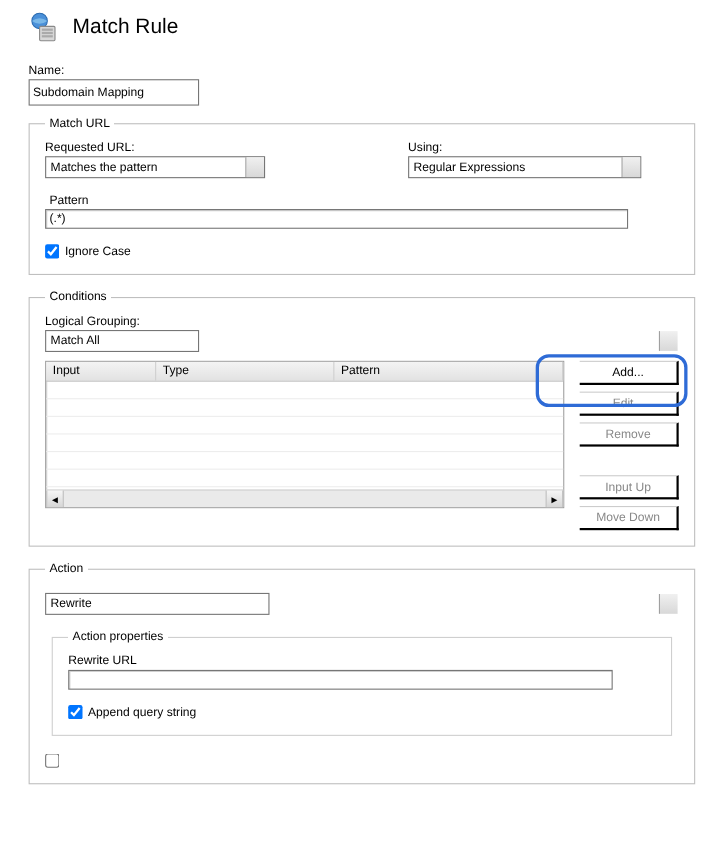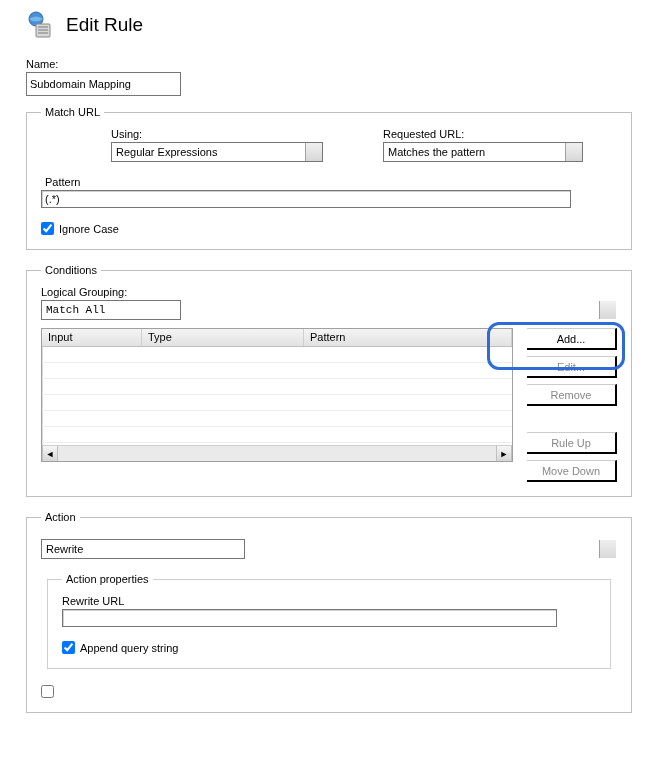--- a/index.html
+++ b/index.html
@@ -80,21 +80,21 @@
     right: 5px;
     top: 7px;
     width: 0; height: 0;
     border-left: 4px solid transparent;
     border-right: 4px solid transparent;
     border-top: 4px solid #000;
     pointer-events: none;
   }
   .w-200 select { width: 200px; }
   .w-212 select { width: 212px; }
-  .w-140 select { width: 140px; font-family: Liberation Mono, monospace; }
+  .w-140 select { width: 140px; }
   .w-180 select { width: 204px; }
   .pattern-block { margin-top: 14px; }
   .pattern-block label { display: block; margin-left: 4px; margin-bottom: 2px; }
   .pattern-input {
     width: 530px;
     height: 18px;
     border: 1px solid #767676;
     box-shadow: inset 1px 1px 0 #d0d0d0;
     padding: 1px 3px;
     font-family: inherit;
@@ -207,45 +207,45 @@
   <div class="server-icon">
     <svg width="30" height="30" viewBox="0 0 30 30">
       <circle cx="10" cy="9" r="7" fill="#4a90d9" stroke="#2a6bb0"></circle>
       <path d="M3 9 Q10 4 17 9 Q10 14 3 9" fill="#7ab8e8"></path>
       <rect x="10" y="14" width="14" height="13" rx="1" fill="#d8d8d8" stroke="#888"></rect>
       <rect x="12" y="16" width="10" height="2" fill="#aaa"></rect>
       <rect x="12" y="19" width="10" height="2" fill="#aaa"></rect>
       <rect x="12" y="22" width="10" height="2" fill="#aaa"></rect>
     </svg>
   </div>
-  <h1>Edit Rule</h1>
+  <h1>Match Rule</h1>
 </div>
 
 <div class="name-row">
   <label>Name:</label>
   <input class="name-input" type="text" value="Subdomain Mapping" style="">
 </div>
 
 <fieldset>
   <legend>Match URL</legend>
   <div class="row">
+    <div class="field">
+      <label>Requested URL:</label>
+      <div class="select-wrap w-200">
+        <select>
+          <option>Matches the pattern</option>
+        </select>
+        <span class="arrow"></span>
+      </div>
+    </div>
     <div class="field" style="margin-left:70px;">
       <label>Using:</label>
       <div class="select-wrap w-212">
         <select>
           <option>Regular Expressions</option>
-        </select>
-        <span class="arrow"></span>
-      </div>
-    </div>
-    <div class="field">
-      <label>Requested URL:</label>
-      <div class="select-wrap w-200">
-        <select>
-          <option>Matches the pattern</option>
         </select>
         <span class="arrow"></span>
       </div>
     </div>
   </div>
 
   <div class="pattern-block">
     <label>Pattern</label>
     <input class="pattern-input" type="text" value="(.*)" style="">
   </div>
@@ -290,21 +290,21 @@
         <div class="sb-btn">
             <span>►</span>
           </div>
       </div>
     </div>
     <div class="btn-stack">
       <button class="winbtn">Add...</button>
       <button class="winbtn" disabled="">Edit...</button>
       <button class="winbtn" disabled="">Remove</button>
       <div class="gap"></div>
-      <button class="winbtn" disabled="">Rule Up</button>
+      <button class="winbtn" disabled="">Input Up</button>
       <button class="winbtn" disabled="">Move Down</button>
     </div>
   </div>
 
   <div class="highlight-ring" style="top:46px; right:6px; width:138px; height:48px;"></div>
 </fieldset>
 
 <fieldset>
   <legend>Action</legend>
   <div class="field" style="margin-top:6px;">

